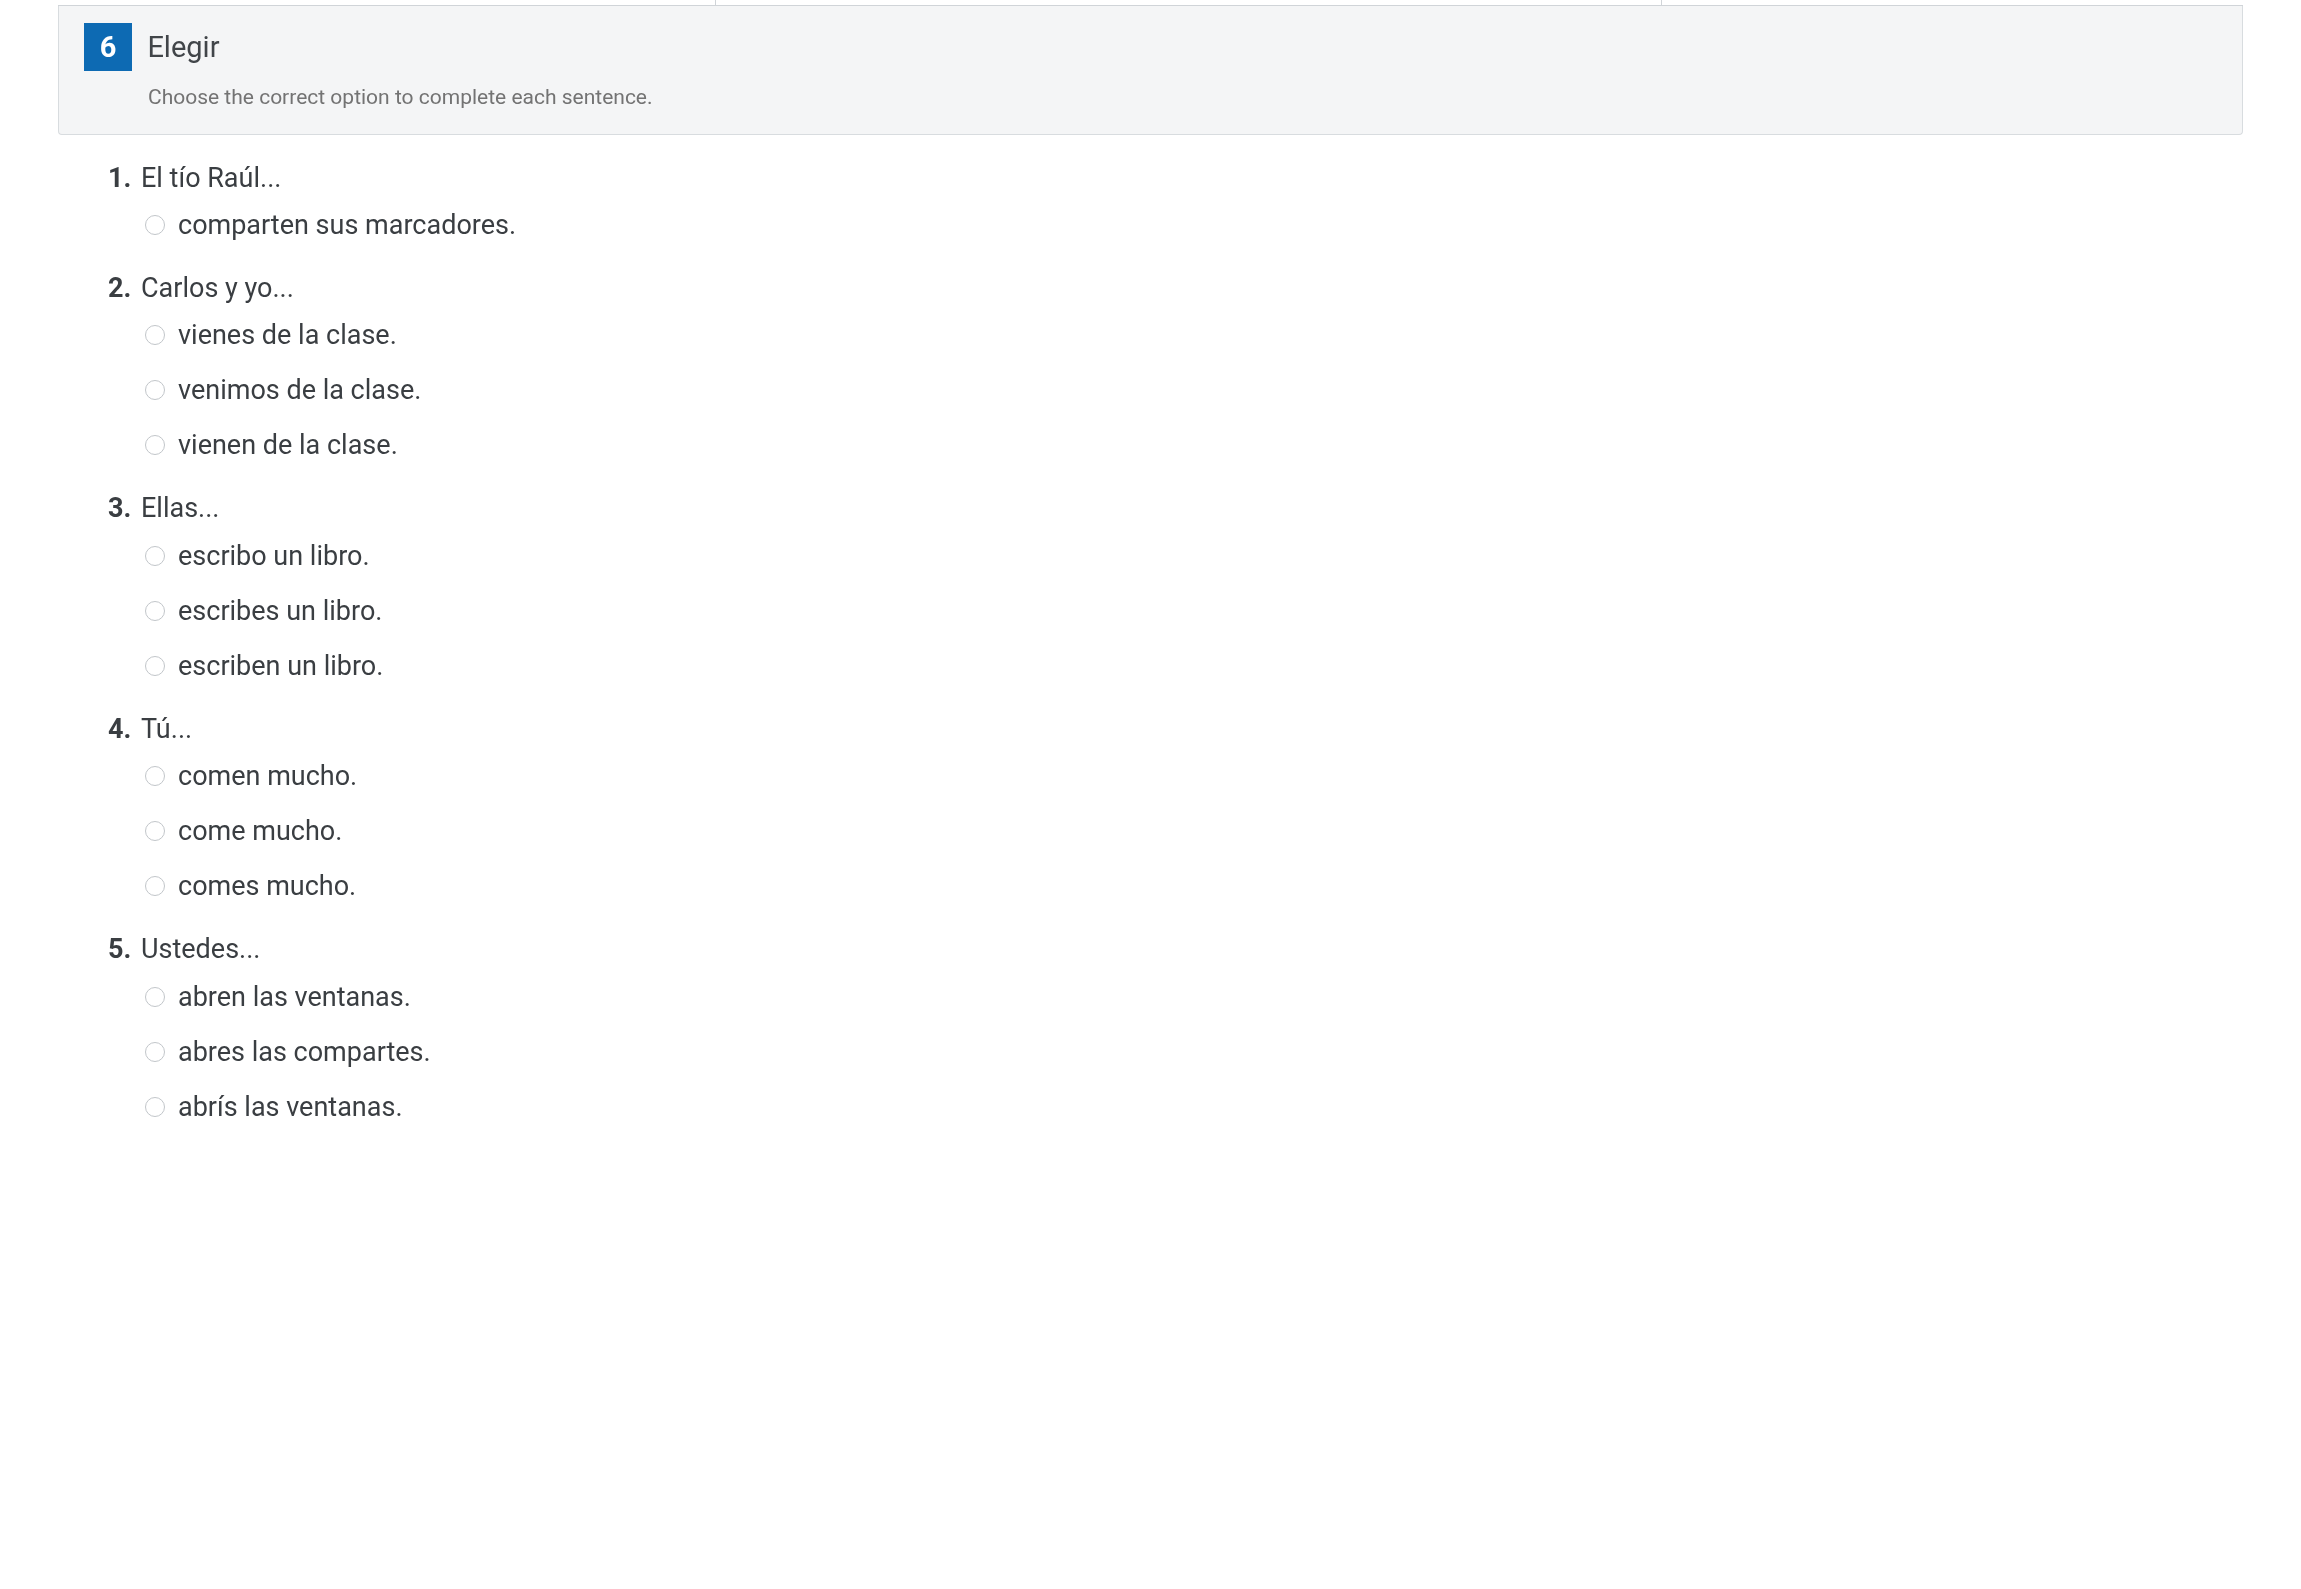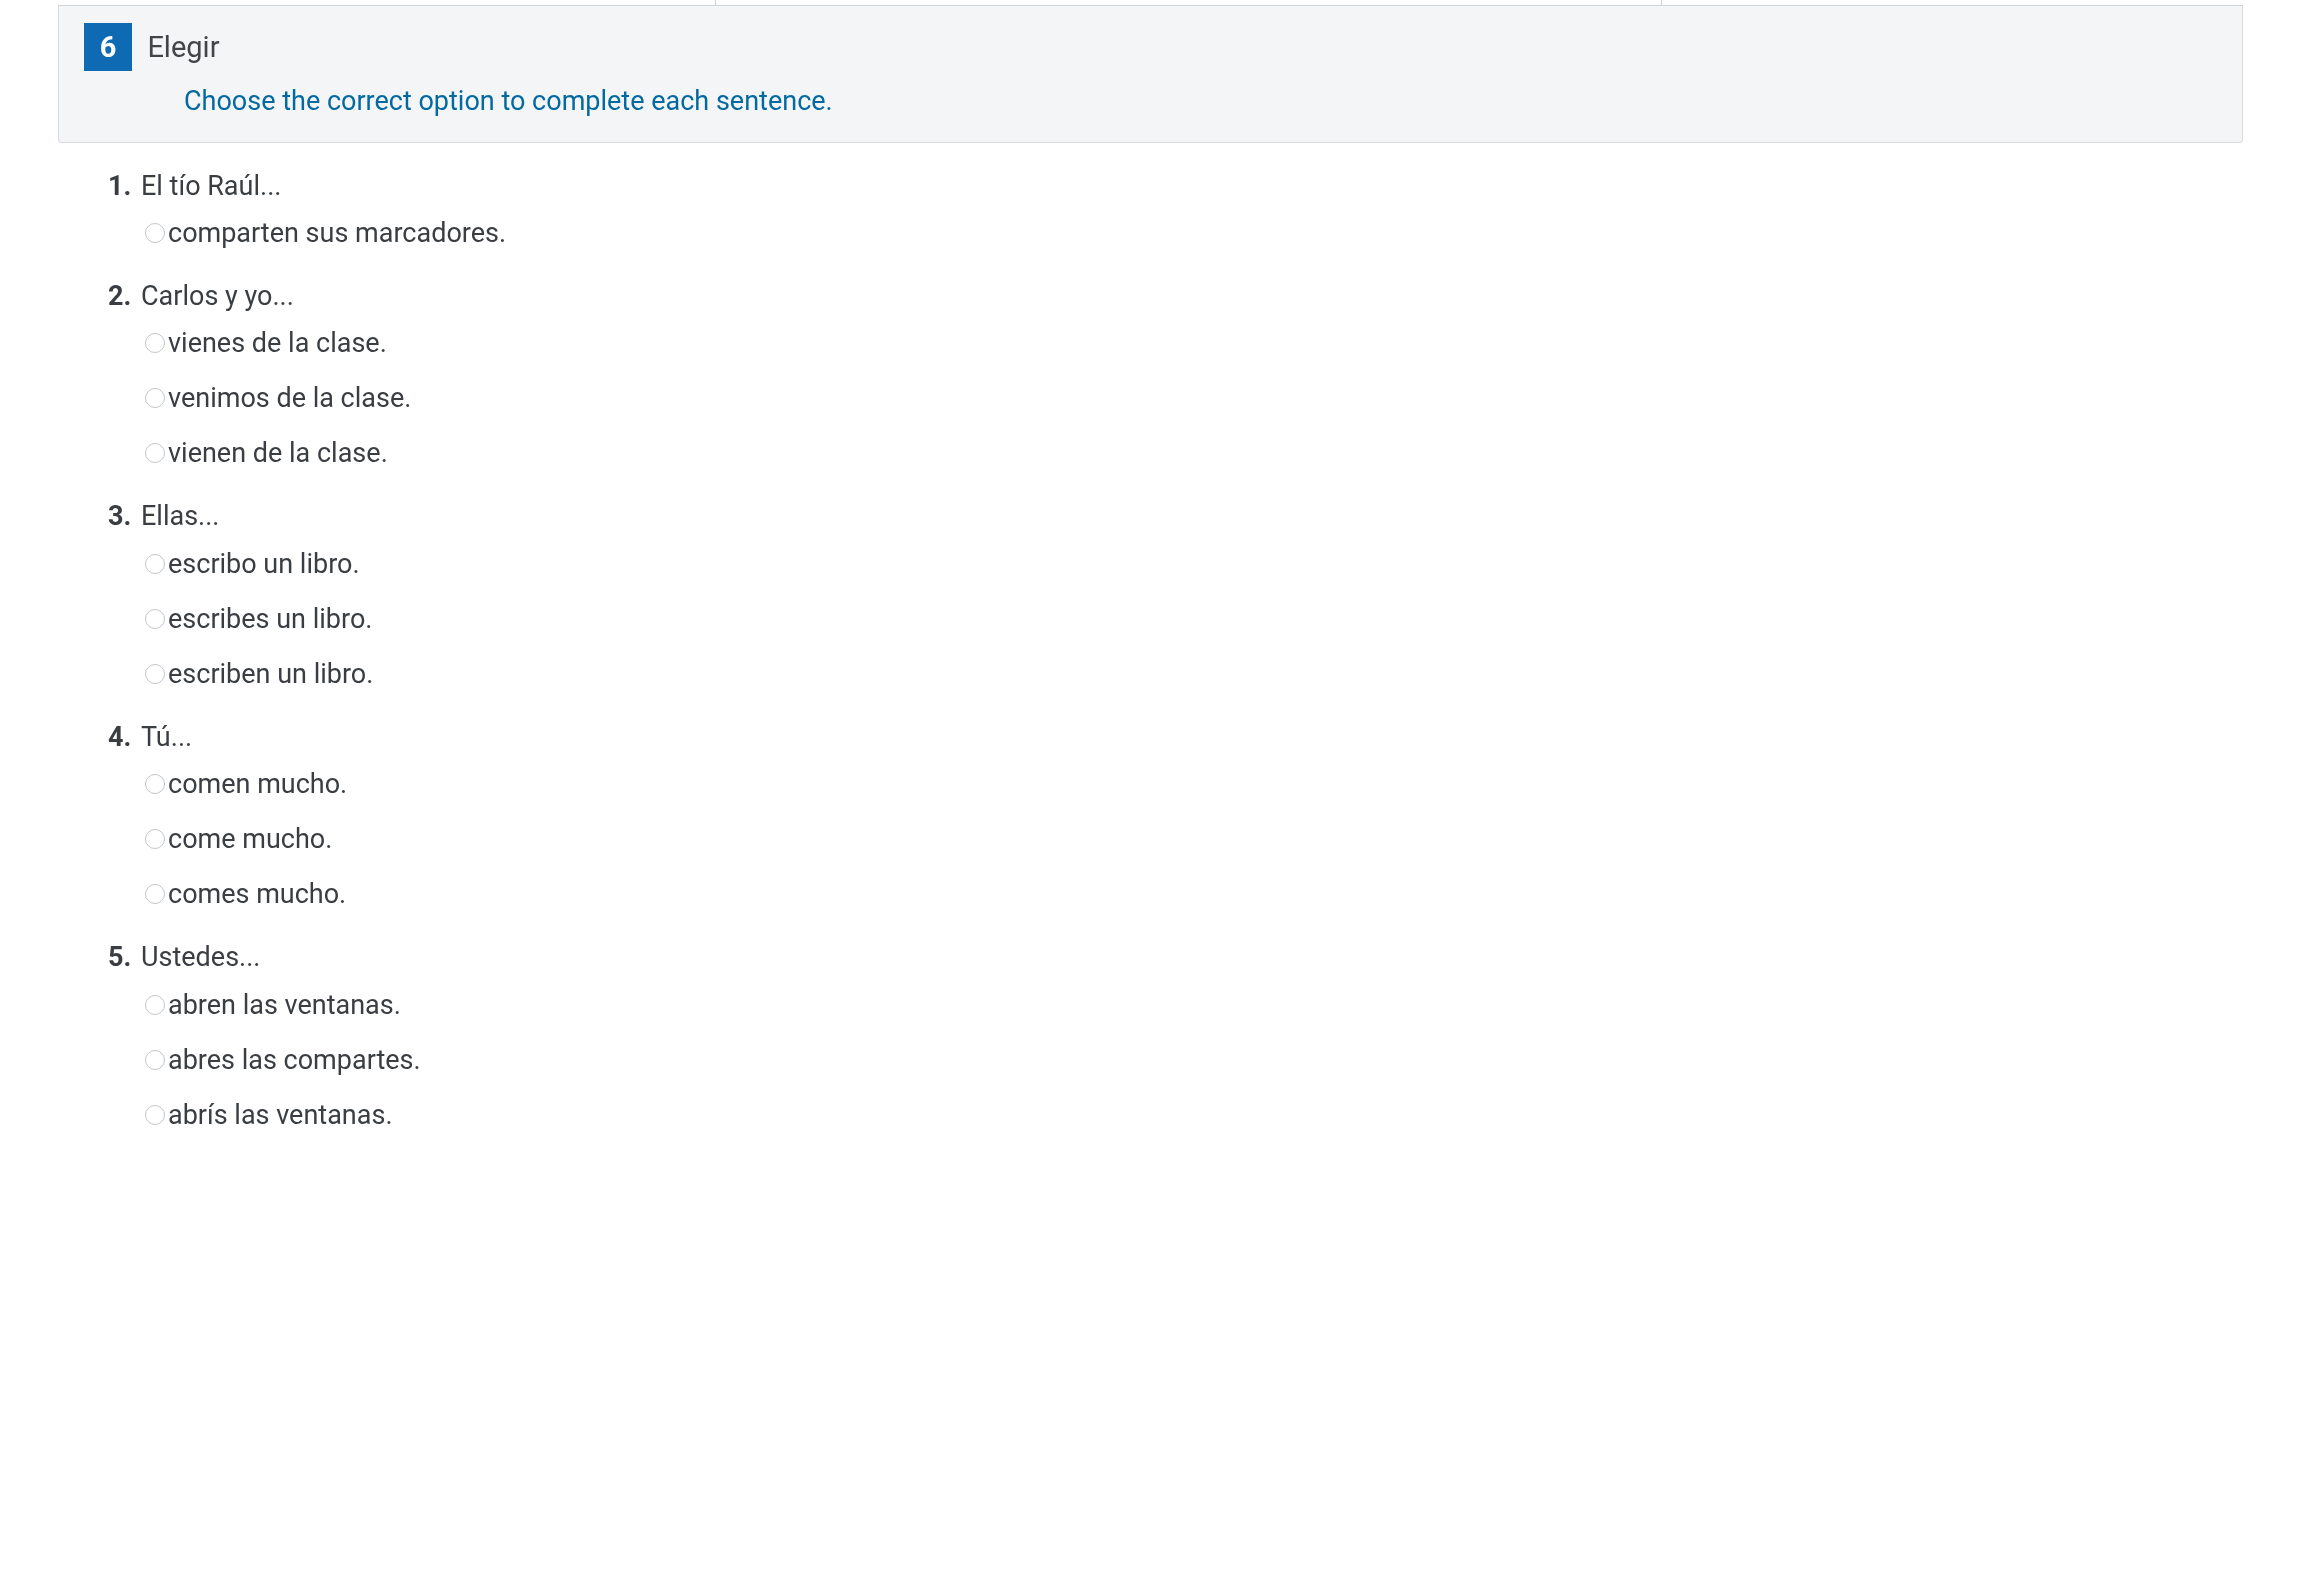--- a/index.html
+++ b/index.html
@@ -63,23 +63,23 @@
       align-items: center;
       justify-content: center;
       line-height: 1;
     }
     .title {
       font-weight: 400;
       font-size: 29px;
       color: #414549;
     }
     .instructions {
-      font-size: 27px;
-      color: #0369a1;
-      margin-left: 100px;
+      font-size: 21px;
+      color: #737373;
+      margin-left: 64px;
     }
     .questions {
       margin-left: 50px;
     }
     .question {
       margin-bottom: 31px;
     }
     .prompt-row {
       display: flex;
       align-items: baseline;
@@ -93,21 +93,21 @@
     }
     .options {
       margin-left: 37px;
       display: flex;
       flex-direction: column;
       gap: 23px;
     }
     .option-row {
       display: flex;
       align-items: center;
-      gap: 3px;
+      gap: 13px;
       font-size: 27px;
       color: #3a3e42;
     }
     .radio {
       width: 20px;
       height: 20px;
       border-radius: 50%;
       border: 1.9px solid #c2c6ca;
       background: #ffffff;
       flex-shrink: 0;

